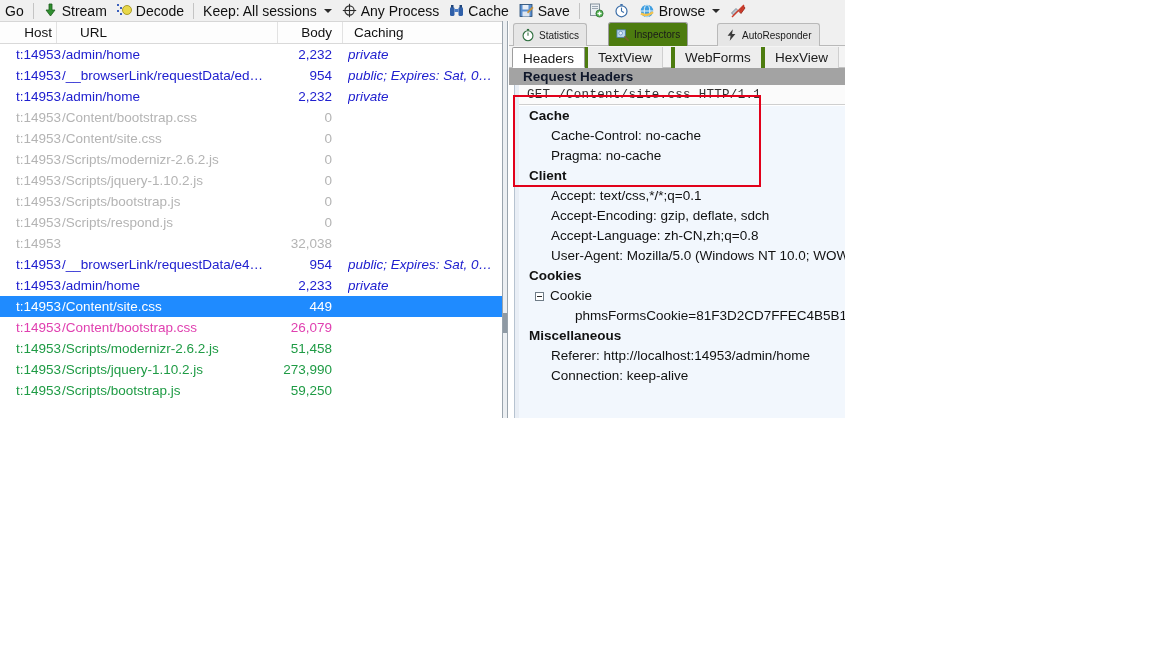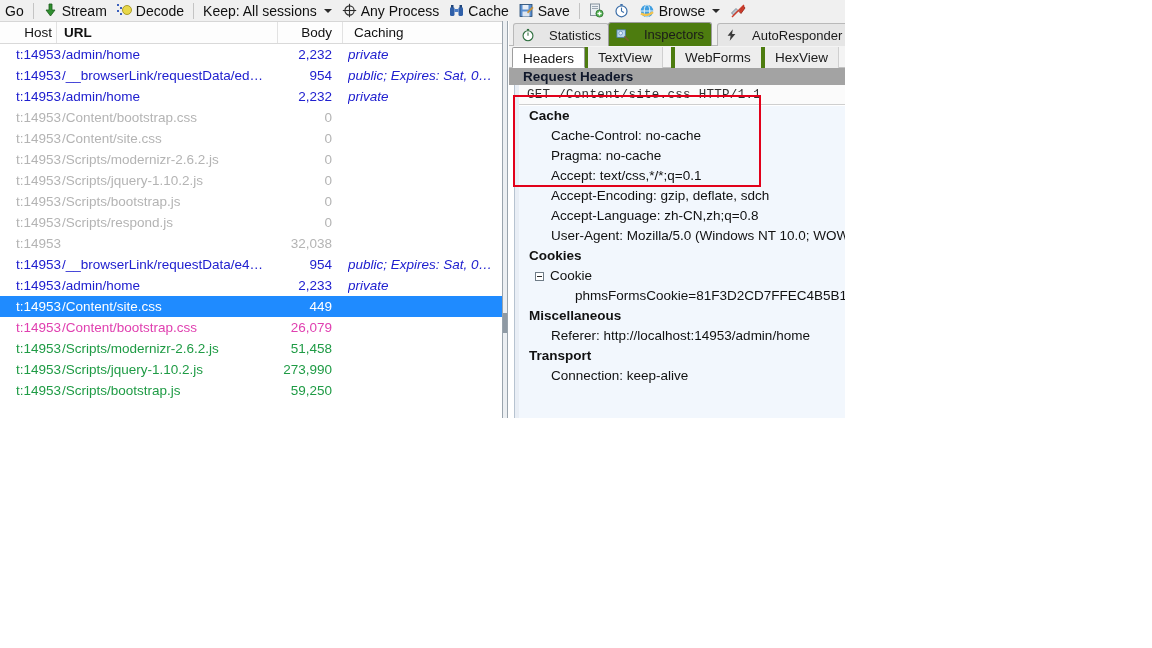--- a/index.html
+++ b/index.html
@@ -122,23 +122,23 @@
     background: #ffffff;
     overflow: hidden;
   }
   .tabstrip {
     position: relative; height: 25px; width: 100%;
     background: #f0f0f0;
     border-bottom: 1px solid #b9b9b9;
   }
   .tab {
     position: absolute; top: 2px; height: 23px;
-    display: flex; align-items: center; gap: 14px;
+    display: flex; align-items: center; gap: 4px;
     padding: 0 7px;
-    font-size: 13px; color: #1a1a1a;
+    font-size: 10px; color: #1a1a1a;
     background: #e6e6e6;
     border: 1px solid #b9b9b9;
     border-bottom: none;
     border-radius: 3px 3px 0 0;
     white-space: nowrap;
   }
   .tab.active {
     background: #4d7c0f; top: 1px; height: 24px;
     border-color: #9d9d9d;
     z-index: 3;
@@ -350,21 +350,21 @@
           </svg>
       </span>
     </div>
   </div>
 
   <div class="sessions">
 
     <div class="s-header">
       <div class="hcell" style="left:0;width:56px;text-align:right;padding-right:4px;">Host</div>
       <div class="hdiv" style="left:56px;"></div>
-      <div class="hcell" style="left:58px;width:215px;font-weight:bold;">URL</div>
+      <div class="hcell" style="left:74px;width:215px;">URL</div>
       <div class="hdiv" style="left:277px;"></div>
       <div class="hcell" style="left:278px;width:60px;text-align:right;padding-right:6px;">Body</div>
       <div class="hdiv" style="left:342px;"></div>
       <div class="hcell" style="left:348px;width:150px;">Caching</div>
     </div>
 
     <div class="rows" id="rows-container">
         <div class="row k-blue">
           <div class="c-host">t:14953</div>
           <div class="c-url">/admin/home</div>
@@ -516,32 +516,32 @@
     <div class="hdr-bar">Request Headers</div>
 
     <div class="leftedge"></div>
 
     <div class="reqline">GET /Content/site.css HTTP/1.1</div>
 
     <div class="hdrbody" id="headers-container">
         <div class="hline hgroup">Cache</div>
         <div class="hline hval">Cache-Control: no-cache</div>
         <div class="hline hval">Pragma: no-cache</div>
+        <div class="hline hgroup">Client</div>
         <div class="hline hval">Accept: text/css,*/*;q=0.1</div>
         <div class="hline hval">Accept-Encoding: gzip, deflate, sdch</div>
         <div class="hline hval">Accept-Language: zh-CN,zh;q=0.8</div>
         <div class="hline hval">User-Agent: Mozilla/5.0 (Windows NT 10.0; WOW</div>
         <div class="hline hgroup">Cookies</div>
         <div class="hline hcookie">
           <span class="expander"></span>
           <span>Cookie</span>
         </div>
         <div class="hline hval2">phmsFormsCookie=81F3D2CD7FFEC4B5B1E</div>
         <div class="hline hgroup">Miscellaneous</div>
         <div class="hline hval">Referer: http://localhost:14953/admin/home</div>
-        <div class="hline hgroup">Transport</div>
         <div class="hline hval">Connection: keep-alive</div>
       </div>
   </div>
 
   <div class="annot"></div>
 
 </div>
 
 </body></html>

